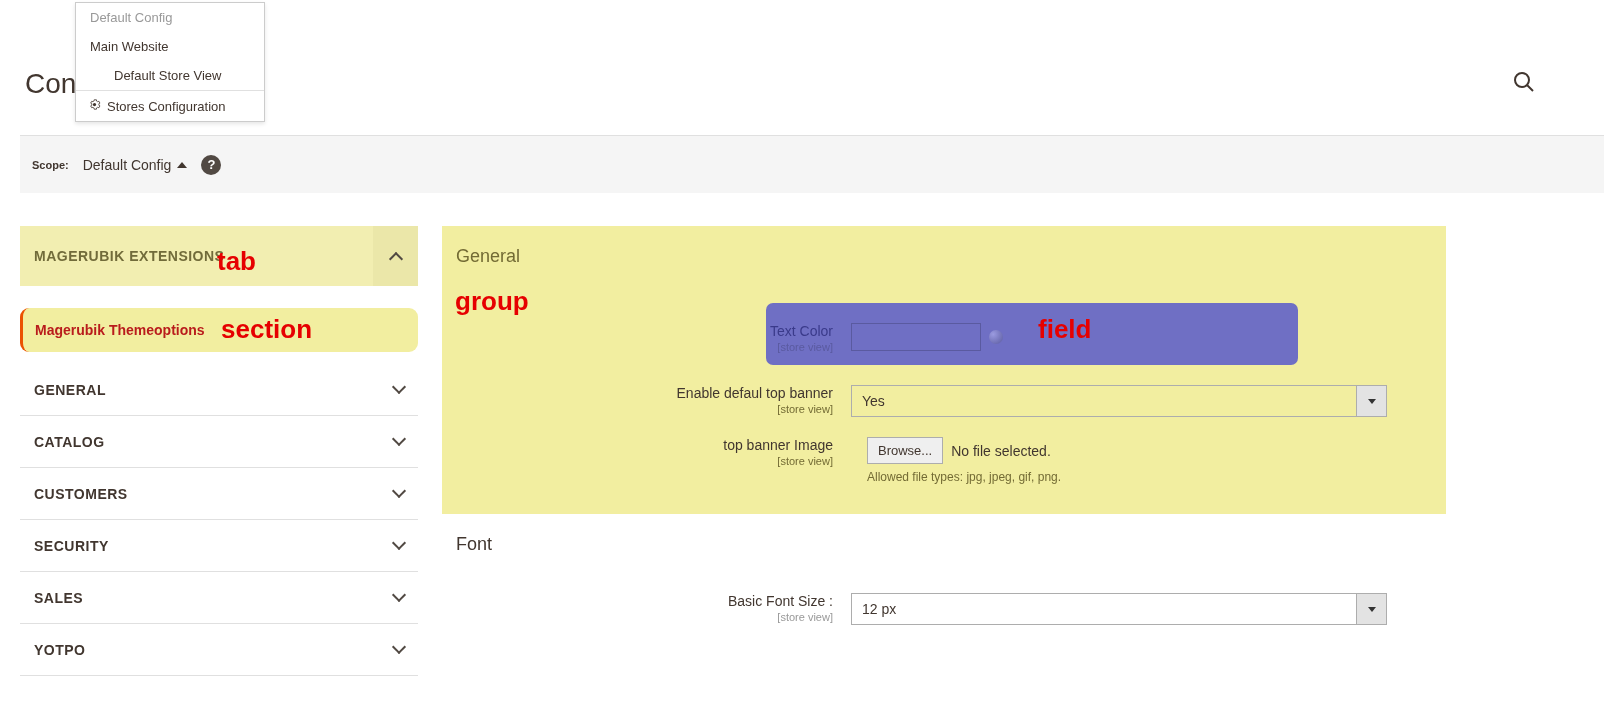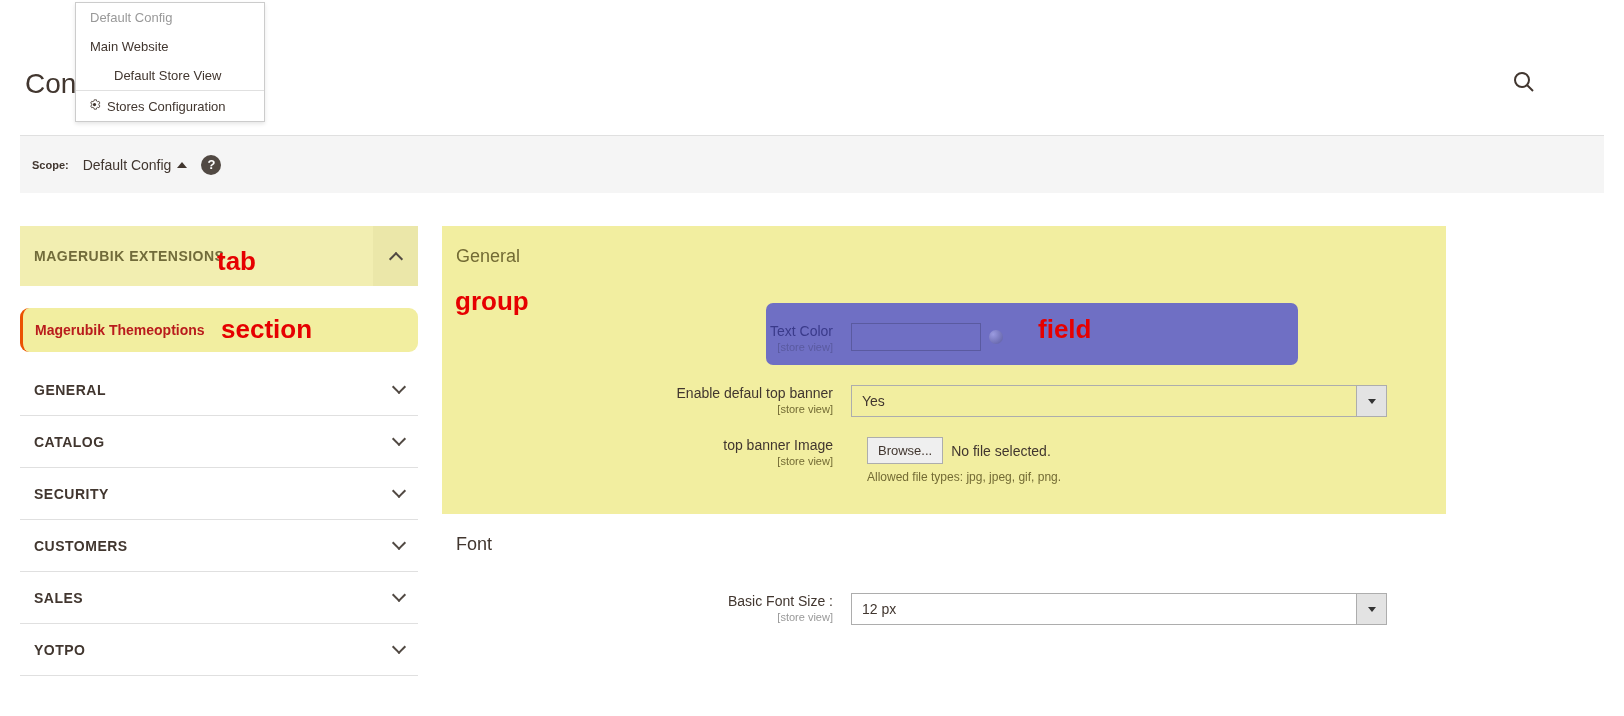--- a/index.html
+++ b/index.html
@@ -223,25 +223,25 @@
 
   <div class="sidebar-item">
     <span>GENERAL</span>
     <span class="chevron-down"></span>
   </div>
   <div class="sidebar-item">
     <span>CATALOG</span>
     <span class="chevron-down"></span>
   </div>
   <div class="sidebar-item">
+    <span>CUSTOMERS</span>
+    <span class="chevron-down"></span>
+  </div>
+  <div class="sidebar-item">
     <span>SECURITY</span>
-    <span class="chevron-down"></span>
-  </div>
-  <div class="sidebar-item">
-    <span>CUSTOMERS</span>
     <span class="chevron-down"></span>
   </div>
   <div class="sidebar-item">
     <span>SALES</span>
     <span class="chevron-down"></span>
   </div>
   <div class="sidebar-item">
     <span>YOTPO</span>
     <span class="chevron-down"></span>
   </div>

